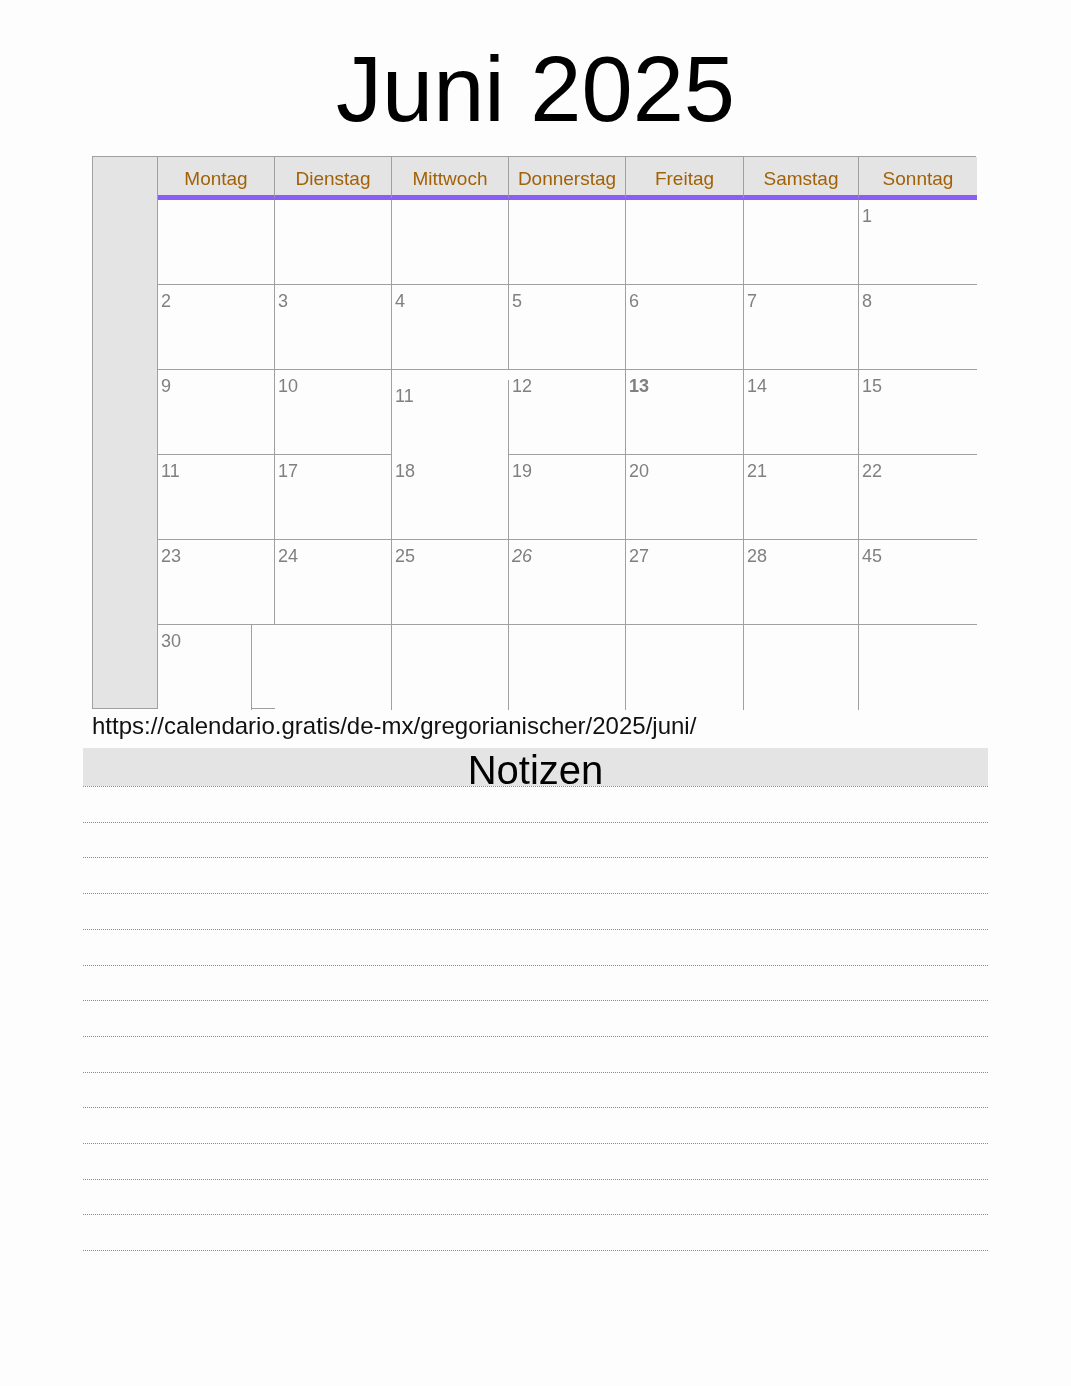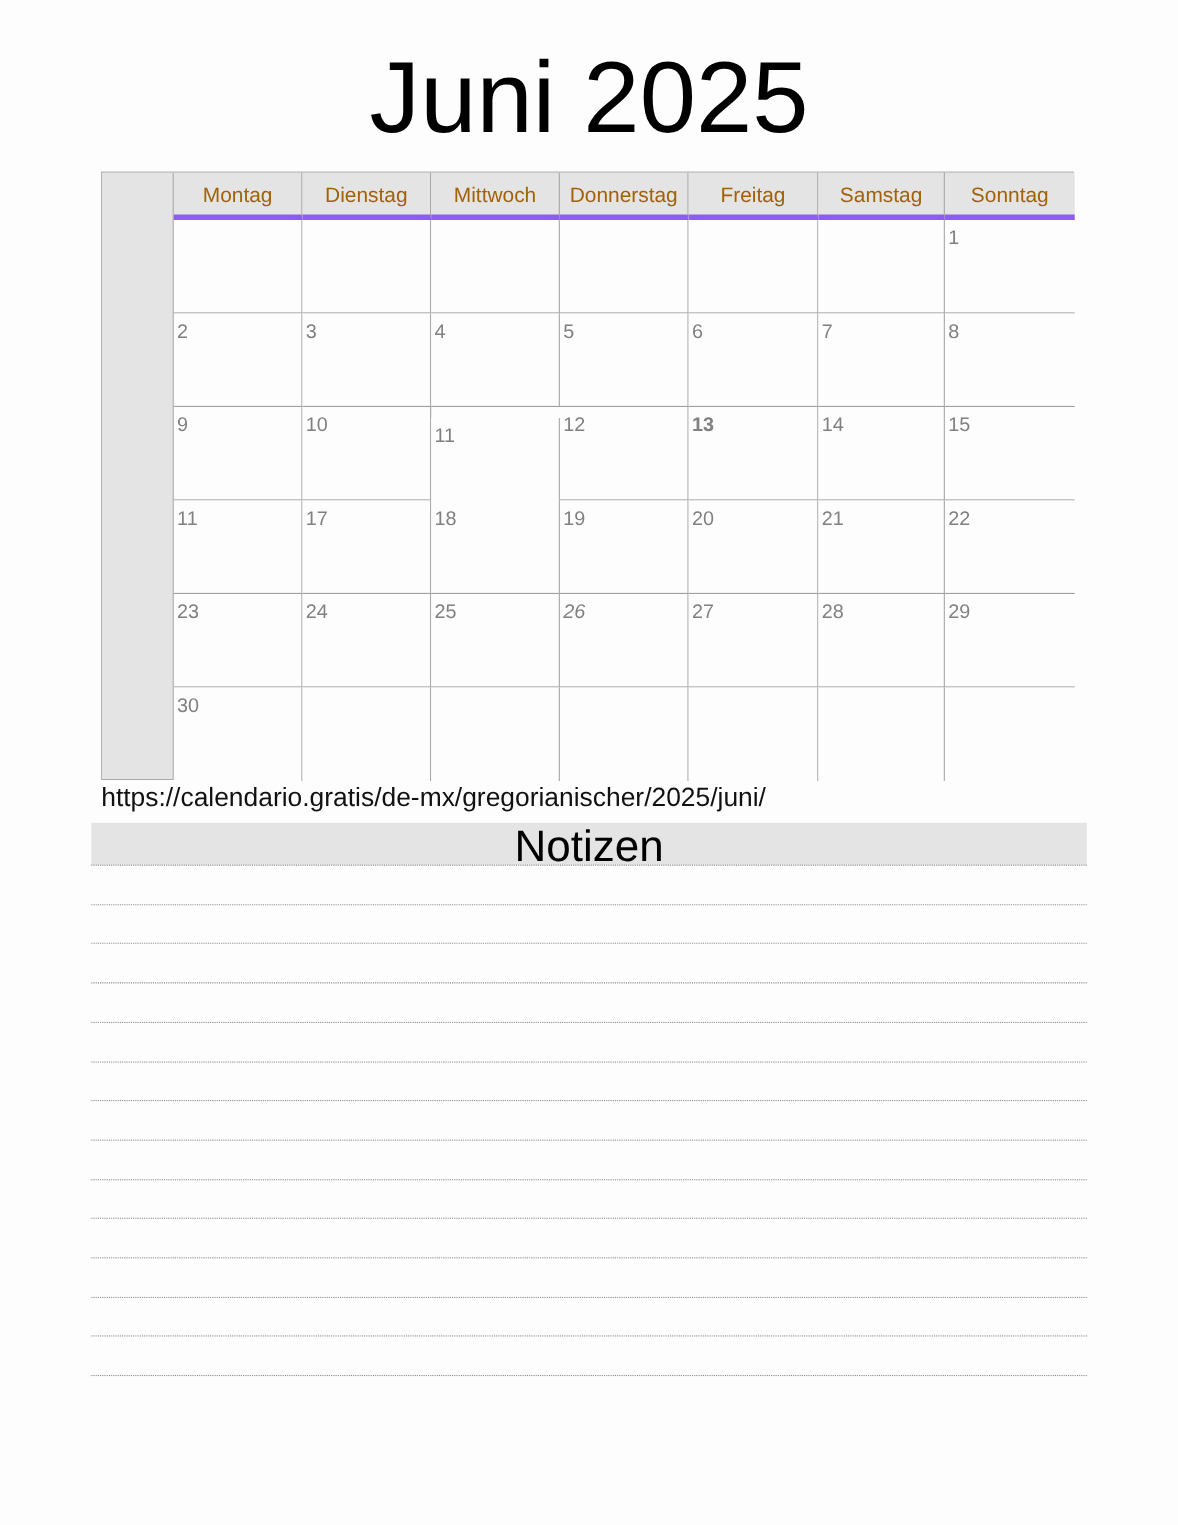--- a/index.html
+++ b/index.html
@@ -160,23 +160,23 @@
       <div class="cell" style="left: 416px; width: 117px; top: 383px; font-style: italic;">
         <span class="num">26</span>
       </div>
       <div class="cell" style="left: 533px; width: 118px; top: 383px;">
         <span class="num">27</span>
       </div>
       <div class="cell" style="left: 651px; width: 115px; top: 383px;">
         <span class="num">28</span>
       </div>
       <div class="cell" style="left: 766px; width: 118px; top: 383px; border-right: none;">
-        <span class="num">29</span>
-      </div>
-      <div class="cell" style="left: 65px; width: 117px; top: 468px; border-bottom: none;">
+        <span class="num">45</span>
+      </div>
+      <div class="cell" style="left: 65px; width: 94px; top: 468px; border-bottom: none;">
         <span class="num">30</span>
       </div>
       <div class="cell" style="left: 182px; width: 117px; top: 468px; border-bottom: none;">
         <span class="num"></span>
       </div>
       <div class="cell" style="left: 299px; width: 117px; top: 468px; border-bottom: none;">
         <span class="num"></span>
       </div>
       <div class="cell" style="left: 416px; width: 117px; top: 468px; border-bottom: none;">
         <span class="num"></span>

